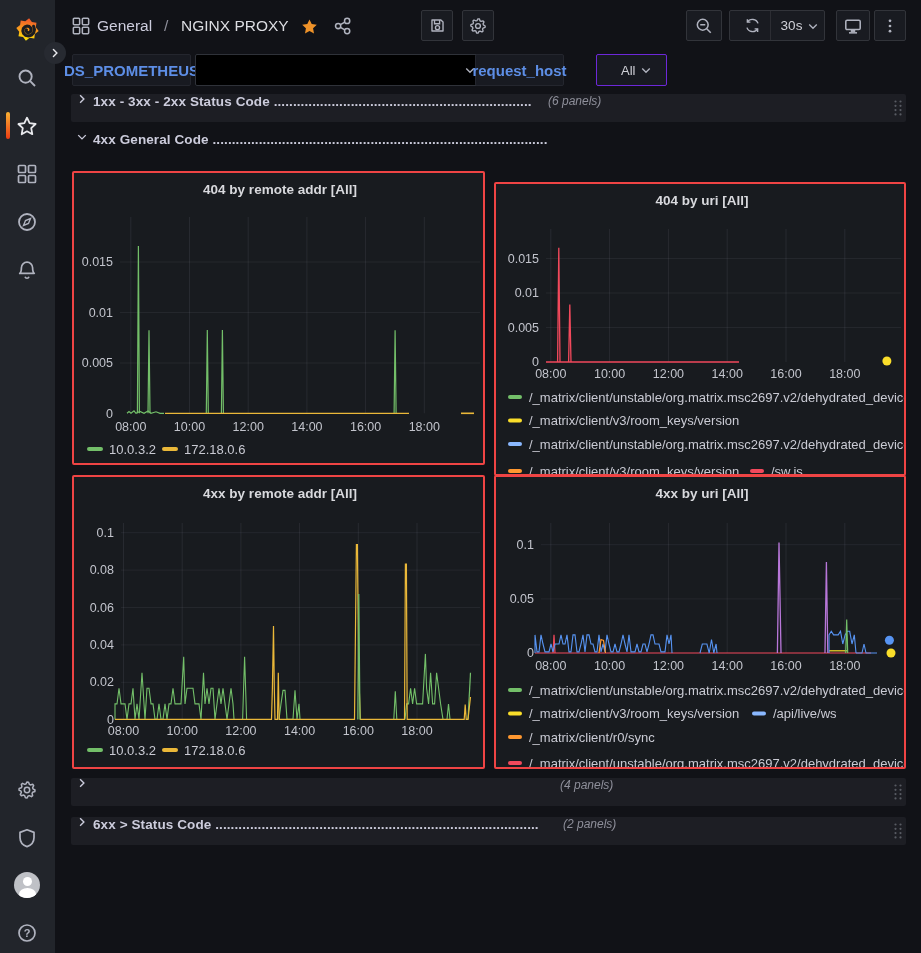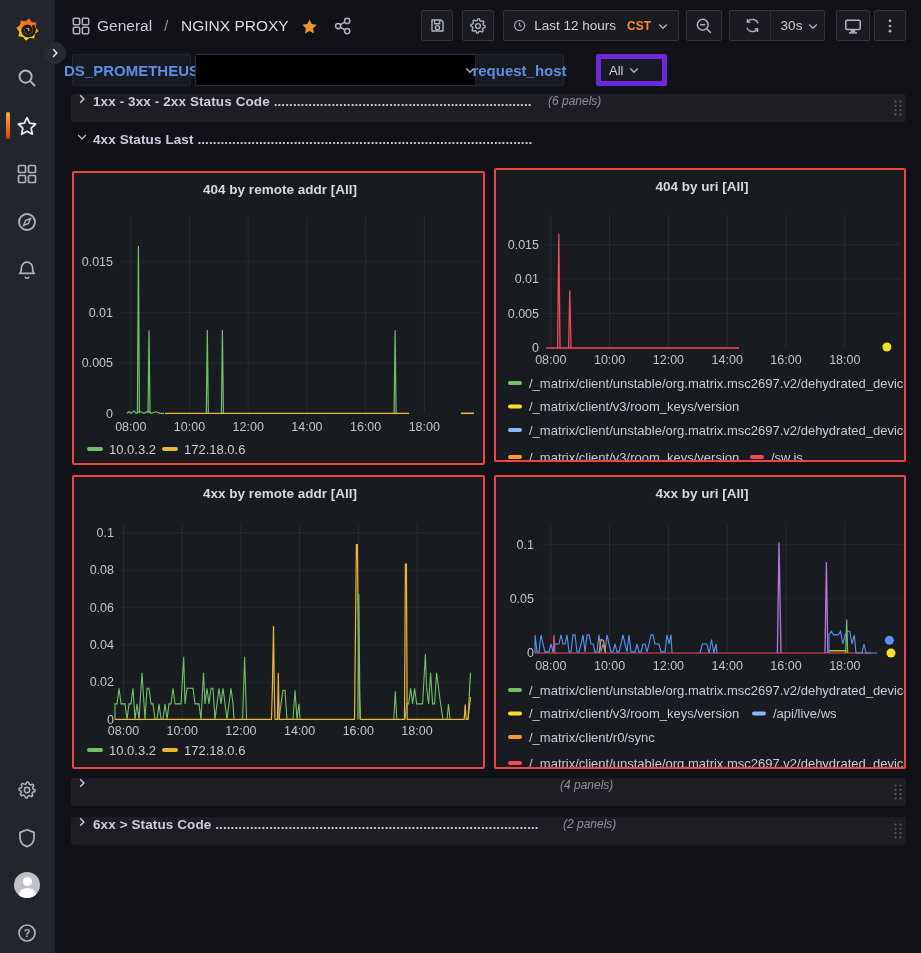--- a/index.html
+++ b/index.html
@@ -101,33 +101,20 @@
           <path d="M6.5 3.5 v4.5 h6 v-4.5" stroke="#b0b3bf" stroke-width="1.6" fill="none"></path>
           <circle cx="10" cy="12.5" r="2.4" stroke="#b0b3bf" stroke-width="1.6" fill="none"></circle>
         </svg>
       </div>
       <div class="nbtn" style="left:462px;width:32px">
         <svg width="18" height="18" viewBox="0 0 20 20">
           <polygon points="18.00,10.00 17.85,11.56 15.64,12.33 15.07,13.39 15.66,15.66 14.44,16.65 12.33,15.64 11.19,15.98 10.00,18.00 8.44,17.85 7.67,15.64 6.61,15.07 4.34,15.66 3.35,14.44 4.36,12.33 4.02,11.19 2.00,10.00 2.15,8.44 4.36,7.67 4.93,6.61 4.34,4.34 5.56,3.35 7.67,4.36 8.81,4.02 10.00,2.00 11.56,2.15 12.33,4.36 13.39,4.93 15.66,4.34 16.65,5.56 15.64,7.67 15.98,8.81" stroke="#b0b3bf" stroke-width="1.5" fill="none" stroke-linejoin="round"></polygon>
           <circle cx="10" cy="10" r="2.7" stroke="#b0b3bf" stroke-width="1.5" fill="none"></circle>
         </svg>
       </div>
-      <div class="nbtn" style="left:503px;width:176px;justify-content:flex-start;white-space:nowrap;padding:0 9px">
-        <svg width="17" height="17" viewBox="0 0 20 20">
-          <circle cx="10" cy="10" r="7.7" stroke="#b0b3bf" stroke-width="1.6" fill="none"></circle>
-          <path d="M10 5.5 V10 L13 12" stroke="#b0b3bf" stroke-width="1.6" fill="none"></path>
-        </svg>
-        <span style="margin-left:8px;font-size:13.5px;color:#d0d1d8;font-weight:500">Last 12 hours</span>
-        <span style="margin-left:11px;font-size:12px;color:#ff8833;font-weight:bold">CST</span>
-        <span style="margin-left:6px;display:flex">
-          <svg width="12" height="12" viewBox="0 0 16 16">
-            <path d="M3 6 L8 11 L13 6" stroke="#b0b3bf" stroke-width="1.8" fill="none"></path>
-          </svg>
-        </span>
-      </div>
       <div class="nbtn" style="left:686px;width:36px">
         <svg width="18" height="18" viewBox="0 0 20 20">
           <circle cx="8.6" cy="8.6" r="6" stroke="#b0b3bf" stroke-width="1.7" fill="none"></circle>
           <line x1="13" y1="13" x2="17.5" y2="17.5" stroke="#b0b3bf" stroke-width="1.7"></line>
           <line x1="5.8" y1="8.6" x2="11.4" y2="8.6" stroke="#b0b3bf" stroke-width="1.7"></line>
         </svg>
       </div>
       <div class="nbtn" style="left:729px;width:96px;padding:0">
         <div style="width:36px;display:flex;justify-content:center;border-right:1px solid #2c2d33;height:100%;align-items:center">
           <svg width="17" height="17" viewBox="0 0 20 20">
@@ -159,21 +146,21 @@
         </svg>
       </div>
     </div>
 <div class="vlabel" style="left:72px;width:119px">DS_PROMETHEUS</div>
     <div style="position:absolute;left:195px;top:54px;width:290px;height:32px;background:#000;border:1px solid #2f3239;border-radius:2px;box-sizing:border-box;display:flex;align-items:center;justify-content:flex-end;padding-right:8px">
       <svg width="12" height="12" viewBox="0 0 16 16">
         <path d="M3 6 L8 11 L13 6" stroke="#b0b3bf" stroke-width="1.8" fill="none"></path>
       </svg>
     </div>
     <div class="vlabel" style="left:475px;width:89px">request_host</div>
-    <div style="position:absolute;left:596px;top:54px;width:71px;height:32px;background:#181a21;border:5px solid #6d28d9;border-radius:2px;box-sizing:border-box;display:flex;align-items:center;padding:0 8px">
+    <div style="position:absolute;left:596px;top:54px;width:71px;height:32px;background:#181a21;border:1px solid #6d28d9;border-radius:2px;box-sizing:border-box;display:flex;align-items:center;padding:0 24px">
       <span style="font-size:13px;color:#d0d1d8;font-weight:500">All</span>
       <span style="margin-left:5px;display:flex">
         <svg width="12" height="12" viewBox="0 0 16 16">
           <path d="M3 6 L8 11 L13 6" stroke="#b0b3bf" stroke-width="1.8" fill="none"></path>
         </svg>
       </span>
     </div>
 <div class="rowh" style="top:94px;background:#1d1e24;">
       <svg width="10" height="10" viewBox="0 0 16 16" style="margin:0 6px 0 0">
         <path d="M5 2 L11 8 L5 14" stroke="#ccccdc" stroke-width="2.2" fill="none"></path>
@@ -188,21 +175,21 @@
         <circle cx="2.5" cy="11.1" r="1.1" fill="#585b63"></circle>
         <circle cx="7.5" cy="11.1" r="1.1" fill="#585b63"></circle>
         <circle cx="2.5" cy="15.399999999999999" r="1.1" fill="#585b63"></circle>
         <circle cx="7.5" cy="15.399999999999999" r="1.1" fill="#585b63"></circle>
       </svg>
     </div>
     <div class="rowh" style="top:132px;">
       <svg width="10" height="10" viewBox="0 0 16 16" style="margin:0 6px 0 0">
         <path d="M2 5 L8 11 L14 5" stroke="#ccccdc" stroke-width="2.2" fill="none"></path>
       </svg>
-      <span class="rtitle">4xx Status Last .......................................................................................</span>
+      <span class="rtitle">4xx General Code .......................................................................................</span>
     </div>
     <div class="rowh" style="top:778px;background:#1d1e24;">
       <svg width="10" height="10" viewBox="0 0 16 16" style="margin:0 6px 0 0">
         <path d="M5 2 L11 8 L5 14" stroke="#ccccdc" stroke-width="2.2" fill="none"></path>
       </svg>
       <span class="rcount" style="left:489px">(4 panels)</span>
       <svg style="position:absolute;left:822px;top:5px" width="10" height="18" viewBox="0 0 10 18">
         <circle cx="2.5" cy="2.5" r="1.1" fill="#585b63"></circle>
         <circle cx="7.5" cy="2.5" r="1.1" fill="#585b63"></circle>
         <circle cx="2.5" cy="6.8" r="1.1" fill="#585b63"></circle>
@@ -257,21 +244,21 @@
         <path d="M132.3,240.3 L133.3,157 L134.3,240.3" stroke="#73bf69" stroke-width="1.2" fill="none"></path>
         <path d="M147.4,240.3 L148.4,157 L149.4,240.3" stroke="#73bf69" stroke-width="1.2" fill="none"></path>
         <path d="M320.1,240.3 L321.1,157.3 L322.1,240.3" stroke="#73bf69" stroke-width="1.2" fill="none"></path>
         <line x1="91" y1="240.3" x2="335" y2="240.3" stroke="#eab839" stroke-width="1.3"></line>
         <line x1="387" y1="240.3" x2="400" y2="240.3" stroke="#eab839" stroke-width="1.6"></line>
         <rect x="13" y="274" width="16" height="4" rx="2" fill="#73bf69"></rect>
         <text x="35" y="280.5" font-size="13" fill="#c9cad3">10.0.3.2</text>
         <rect x="88" y="274" width="16" height="4" rx="2" fill="#eab839"></rect>
         <text x="110" y="280.5" font-size="13" fill="#c9cad3">172.18.0.6</text>
       </svg></div>
-<div class="panel" style="left:494px;top:168px;width:412px;height:294px"><svg width="412" height="294" viewBox="0 0 412 294" font-family="Liberation Sans, sans-serif">
+<div class="panel" style="left:494px;top:182px;width:412px;height:294px"><svg width="412" height="294" viewBox="0 0 412 294" font-family="Liberation Sans, sans-serif">
         <text x="206" y="21" font-size="13.5" fill="#d8d9dd" text-anchor="middle" font-weight="bold">404 by uri [All]</text>
         <line x1="50" y1="143.5" x2="405" y2="143.5" stroke="rgba(204,204,220,0.07)" stroke-width="1"></line>
         <line x1="50" y1="109" x2="405" y2="109" stroke="rgba(204,204,220,0.07)" stroke-width="1"></line>
         <line x1="50" y1="74.5" x2="405" y2="74.5" stroke="rgba(204,204,220,0.07)" stroke-width="1"></line>
         <line x1="54.8" y1="45" x2="54.8" y2="178" stroke="rgba(204,204,220,0.09)" stroke-width="1"></line>
         <line x1="113.6" y1="45" x2="113.6" y2="178" stroke="rgba(204,204,220,0.09)" stroke-width="1"></line>
         <line x1="172.39999999999998" y1="45" x2="172.39999999999998" y2="178" stroke="rgba(204,204,220,0.09)" stroke-width="1"></line>
         <line x1="231.2" y1="45" x2="231.2" y2="178" stroke="rgba(204,204,220,0.09)" stroke-width="1"></line>
         <line x1="290.0" y1="45" x2="290.0" y2="178" stroke="rgba(204,204,220,0.09)" stroke-width="1"></line>
         <line x1="348.8" y1="45" x2="348.8" y2="178" stroke="rgba(204,204,220,0.09)" stroke-width="1"></line>

